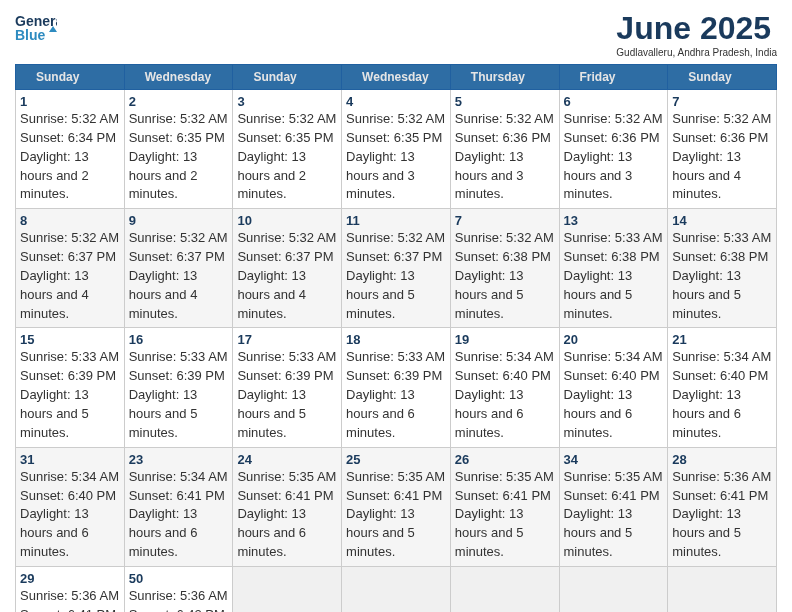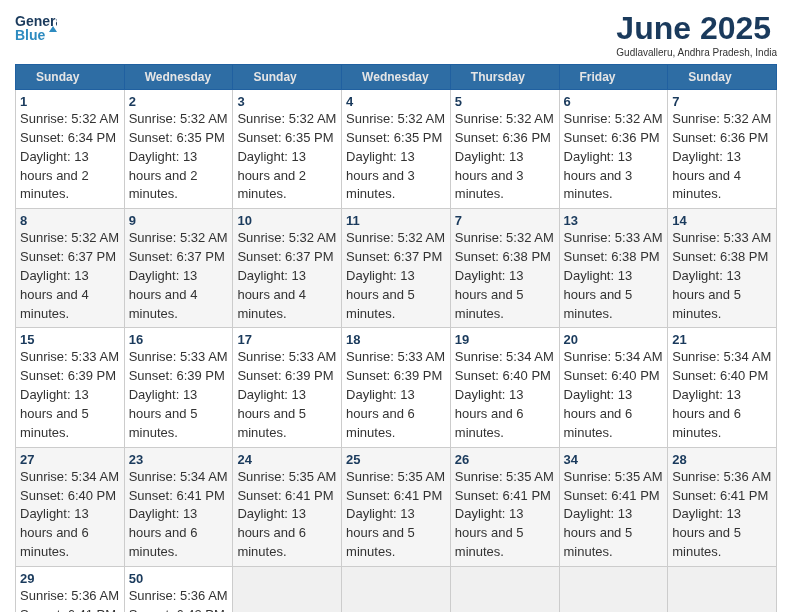--- a/index.html
+++ b/index.html
@@ -204,21 +204,21 @@
             <span class="day-number">20</span>
             <div class="day-info">Sunrise: 5:34 AM<br>Sunset: 6:40 PM<br>Daylight: 13 hours and 6 minutes.</div>
           </td>
           <td>
             <span class="day-number">21</span>
             <div class="day-info">Sunrise: 5:34 AM<br>Sunset: 6:40 PM<br>Daylight: 13 hours and 6 minutes.</div>
           </td>
         </tr>
         <tr>
           <td>
-            <span class="day-number">27</span>
+            <span class="day-number">31</span>
             <div class="day-info">Sunrise: 5:34 AM<br>Sunset: 6:40 PM<br>Daylight: 13 hours and 6 minutes.</div>
           </td>
           <td>
             <span class="day-number">23</span>
             <div class="day-info">Sunrise: 5:34 AM<br>Sunset: 6:41 PM<br>Daylight: 13 hours and 6 minutes.</div>
           </td>
           <td>
             <span class="day-number">24</span>
             <div class="day-info">Sunrise: 5:35 AM<br>Sunset: 6:41 PM<br>Daylight: 13 hours and 6 minutes.</div>
           </td>

